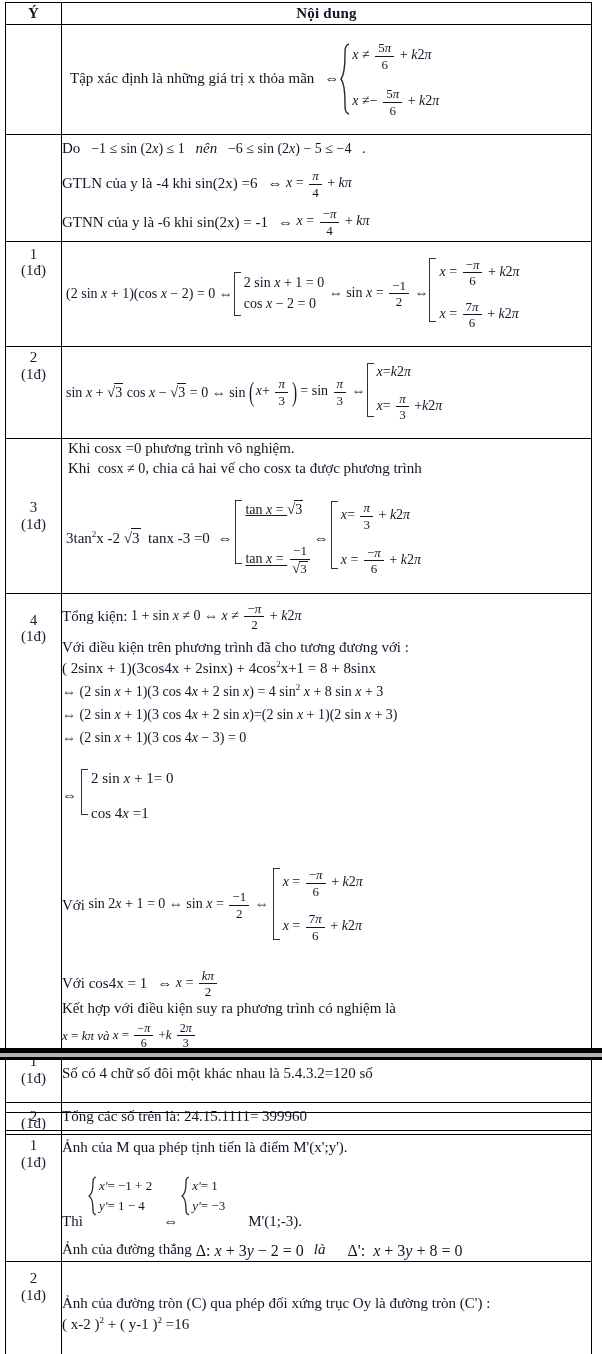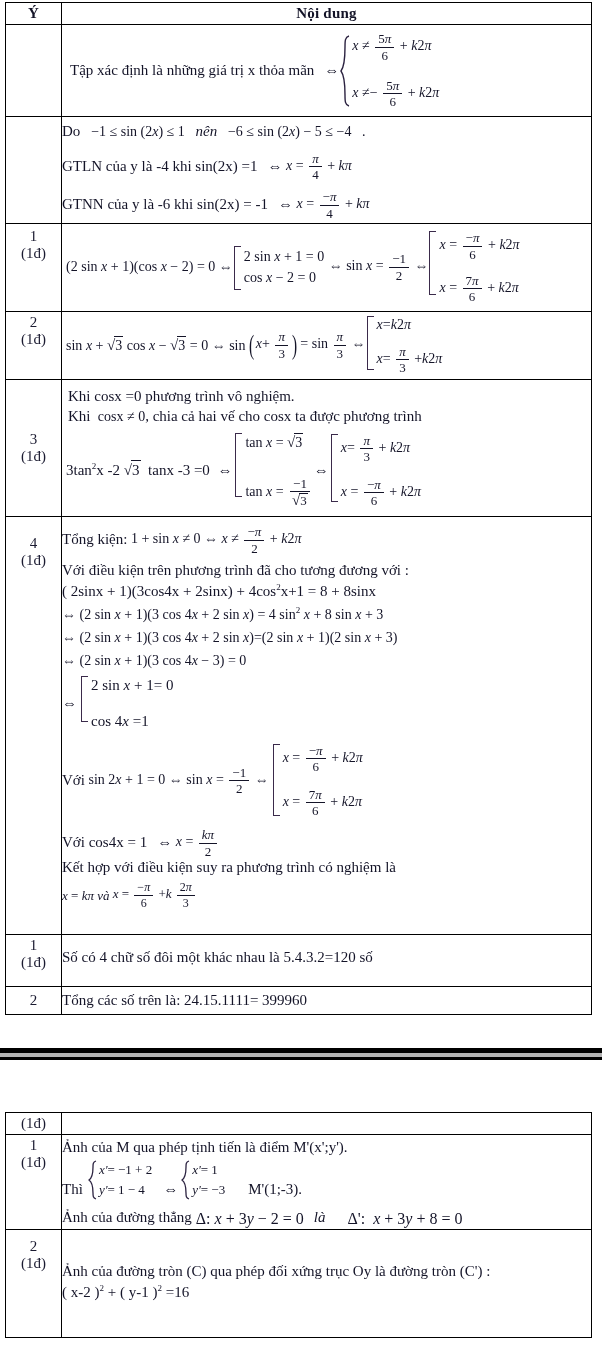--- a/index.html
+++ b/index.html
@@ -78,21 +78,21 @@
     padding: 0 1px;
     margin-left: -1px;
   }
   sup.e { font-size: 9px; vertical-align: super; }
 
   
   .sys {
     display: inline-flex;
     align-items: center;
     vertical-align: middle;
-    margin: 0 1px;
+    margin: 16px 1px;
   }
   .sys .brk {
     align-self: stretch;
     border-left: 1.4px solid #3a2a4a;
     border-top: 1.4px solid #3a2a4a;
     border-bottom: 1.4px solid #3a2a4a;
     width: 6px;
     margin-right: 3px;
   }
   .sys .rows {
@@ -175,21 +175,21 @@
           <span class="pt"></span>
         </td>
         <td class="body-cell">
           <div class="line" style="margin:2px 0 10px 0;">
             <span>Do</span>
             <span class="m">&nbsp; −1 ≤ sin (2<span class="mi">x</span>) ≤ 1 &nbsp;</span>
             <span class="it">nên</span>
             <span class="m">&nbsp; −6 ≤ sin (2<span class="mi">x</span>) − 5 ≤ −4 &nbsp; .</span>
           </div>
           <div class="line" style="display:flex;align-items:center;margin-bottom:8px;">
-            <span>GTLN của y là -4  khi sin(2x) =1</span>
+            <span>GTLN của y là -4  khi sin(2x) =6</span>
             <span class="sp"></span>
               <span>⇔</span>
             <span class="m">&nbsp;<span class="mi">x</span> =
               <span class="frac">
                   <span class="num"><span class="mi">π</span></span>
                   <span class="den">4</span>
                 </span>
               + <span class="mi">k</span><span class="mi">π</span></span>
           </div>
           <div class="line" style="display:flex;align-items:center;">
@@ -310,21 +310,21 @@
           <div class="line" style="display:flex;align-items:center;padding-left:4px;">
             <span class="m" style="font-size:15px;">3tan<sup class="e">2</sup>x -2
               <span class="sq">
                   <span class="rad">√</span>
                   <span class="radicand">3</span>
                 </span>
               &nbsp;tanx -3 =0 &nbsp;</span>
             <span>⇔</span>
             <span class="sys" style="margin-left:3px;">
               <span class="brk" style="height:62px;"></span>
-              <span class="rows" style="gap:24px;">
+              <span class="rows" style="gap:24px;text-decoration:underline;">
                 <div class="m">tan <span class="mi">x</span> =
                   <span class="sq">
                       <span class="rad">√</span>
                       <span class="radicand">3</span>
                     </span></div>
                 <div class="m">tan <span class="mi">x</span> =
                   <span class="frac">
                       <span class="num">−1</span>
                       <span class="den"><span class="sq">
                           <span class="rad">√</span>

